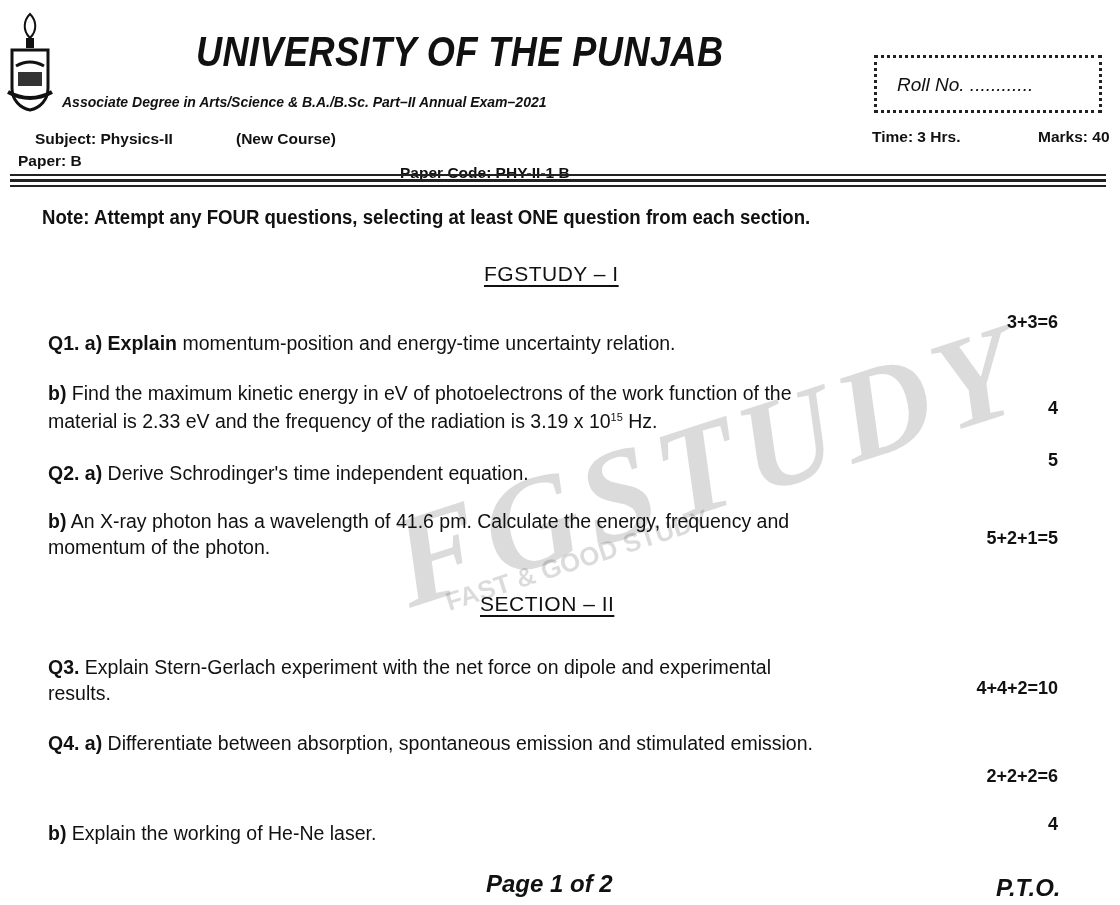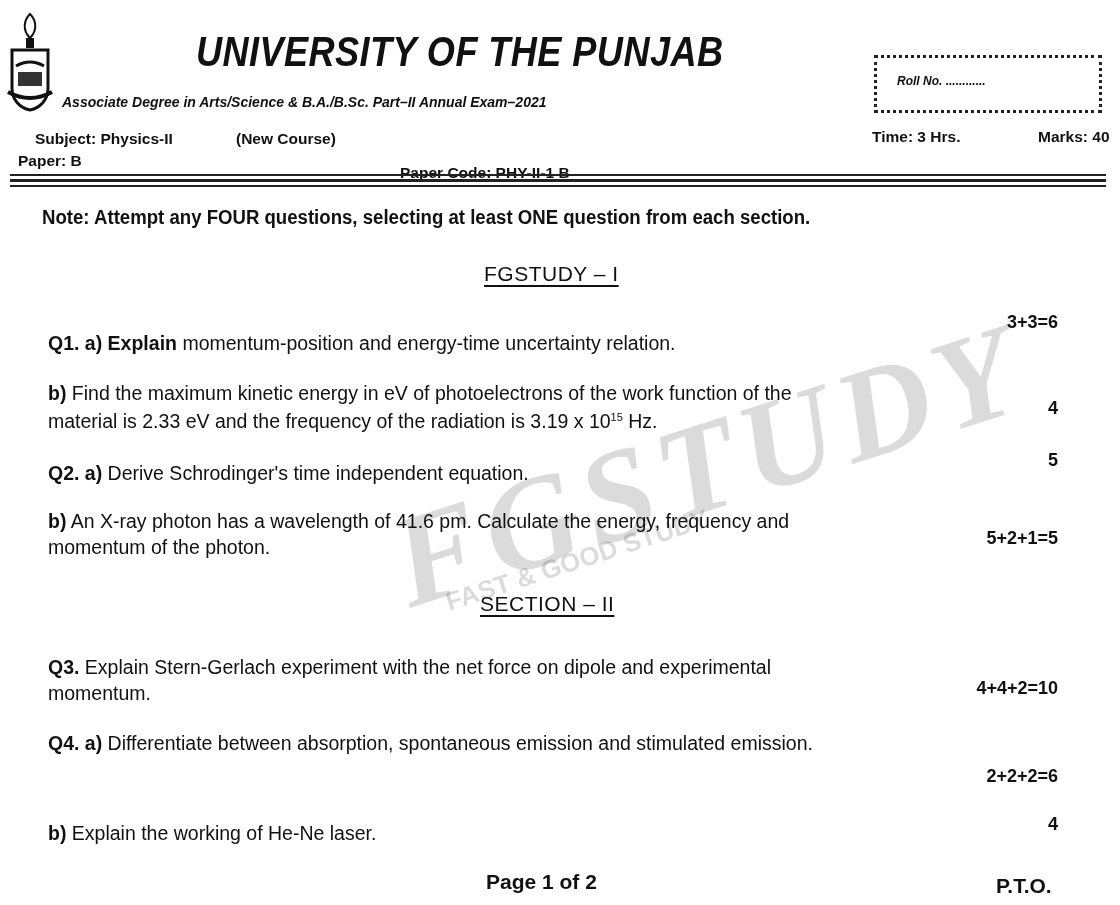--- a/index.html
+++ b/index.html
@@ -14,37 +14,37 @@
       letter-spacing: 0.5px; transform: scaleX(0.86); transform-origin: left top; white-space: nowrap;
     }
     .subtitle {
       left: 62px; top: 94px; font-size: 14px; font-weight: bold; white-space: nowrap;
     }
     .subtitle .em { font-style: italic; }
     .rollbox {
       left: 874px; top: 55px; width: 228px; height: 58px;
       border: 3px dotted #222; box-sizing: border-box;
     }
-    .rollbox span { position: absolute; left: 20px; top: 16px; font-size: 12px; font-weight: bold; font-style: italic; }
+    .rollbox span { position: absolute; left: 20px; top: 16px; font-size: 19px; font-weight: normal; font-style: italic; }
     .meta { font-size: 15.5px; font-weight: bold; white-space: nowrap; }
     .rules { left: 10px; top: 174px; width: 1096px; }
     .rules div { height: 2px; background: #222; margin-bottom: 3px; }
     .rules div:nth-child(2) { height: 3px; }
     .note {
       left: 42px; top: 206px; font-size: 20px; font-weight: bold; white-space: nowrap;
       transform: scaleX(0.93); transform-origin: left top;
     }
     .section {
       font-size: 21px; font-weight: normal; text-decoration: underline; text-underline-offset: 4px;
       white-space: nowrap; letter-spacing: 0.5px;
     }
     .q { font-size: 19.5px; white-space: nowrap; margin-top: 16px; }
     .q b { font-weight: bold; }
     .marks { font-size: 18px; font-weight: bold; white-space: nowrap; text-align: right; }
-    .foot { font-size: 21px; font-weight: bold; white-space: nowrap; }
+    .foot { font-size: 24px; font-weight: bold; white-space: nowrap; font-style: italic; }
     .watermark {
       left: 350px; top: 330px; width: 500px; height: 300px; pointer-events: none;
       color: rgba(0,0,0,0.14);
     }
     .wm-big {
       position: absolute; left: 30px; top: 60px; font-family: "Liberation Serif", serif;
       font-size: 130px; font-style: italic; font-weight: bold; transform: rotate(-18deg); letter-spacing: 8px;
     }
     .wm-small {
       position: absolute; left: 90px; top: 215px; font-size: 26px; font-weight: bold; transform: rotate(-18deg);
@@ -113,21 +113,21 @@
   <b>b)</b> <span>An X-ray photon has a wavelength of 41.6 pm. Calculate the energy, frequency and</span>
 </div>
 <div class="abs q" style="left:48px; top:520px;">momentum of the photon.</div>
 <div class="abs marks" style="right:62px; top:528px;">5+2+1=5</div>
 
 <div class="abs section" style="left:480px; top:592px;">SECTION – II</div>
 
 <div class="abs q" style="left:48px; top:640px;">
   <b>Q3.</b> <span>Explain Stern-Gerlach experiment with the net force on dipole and experimental</span>
 </div>
-<div class="abs q" style="left:48px; top:666px;">momentum.</div>
+<div class="abs q" style="left:48px; top:666px;">results.</div>
 <div class="abs marks" style="right:62px; top:678px;">4+4+2=10</div>
 
 <div class="abs q" style="left:48px; top:716px;">
   <b>Q4. a)</b><span> Differentiate between absorption, spontaneous emission and stimulated emission.</span>
 </div>
 <div class="abs marks" style="right:62px; top:766px;">2+2+2=6</div>
 
 <div class="abs q" style="left:48px; top:806px;">
   <b>b)</b><span> Explain the working of He-Ne laser.</span>
 </div>

